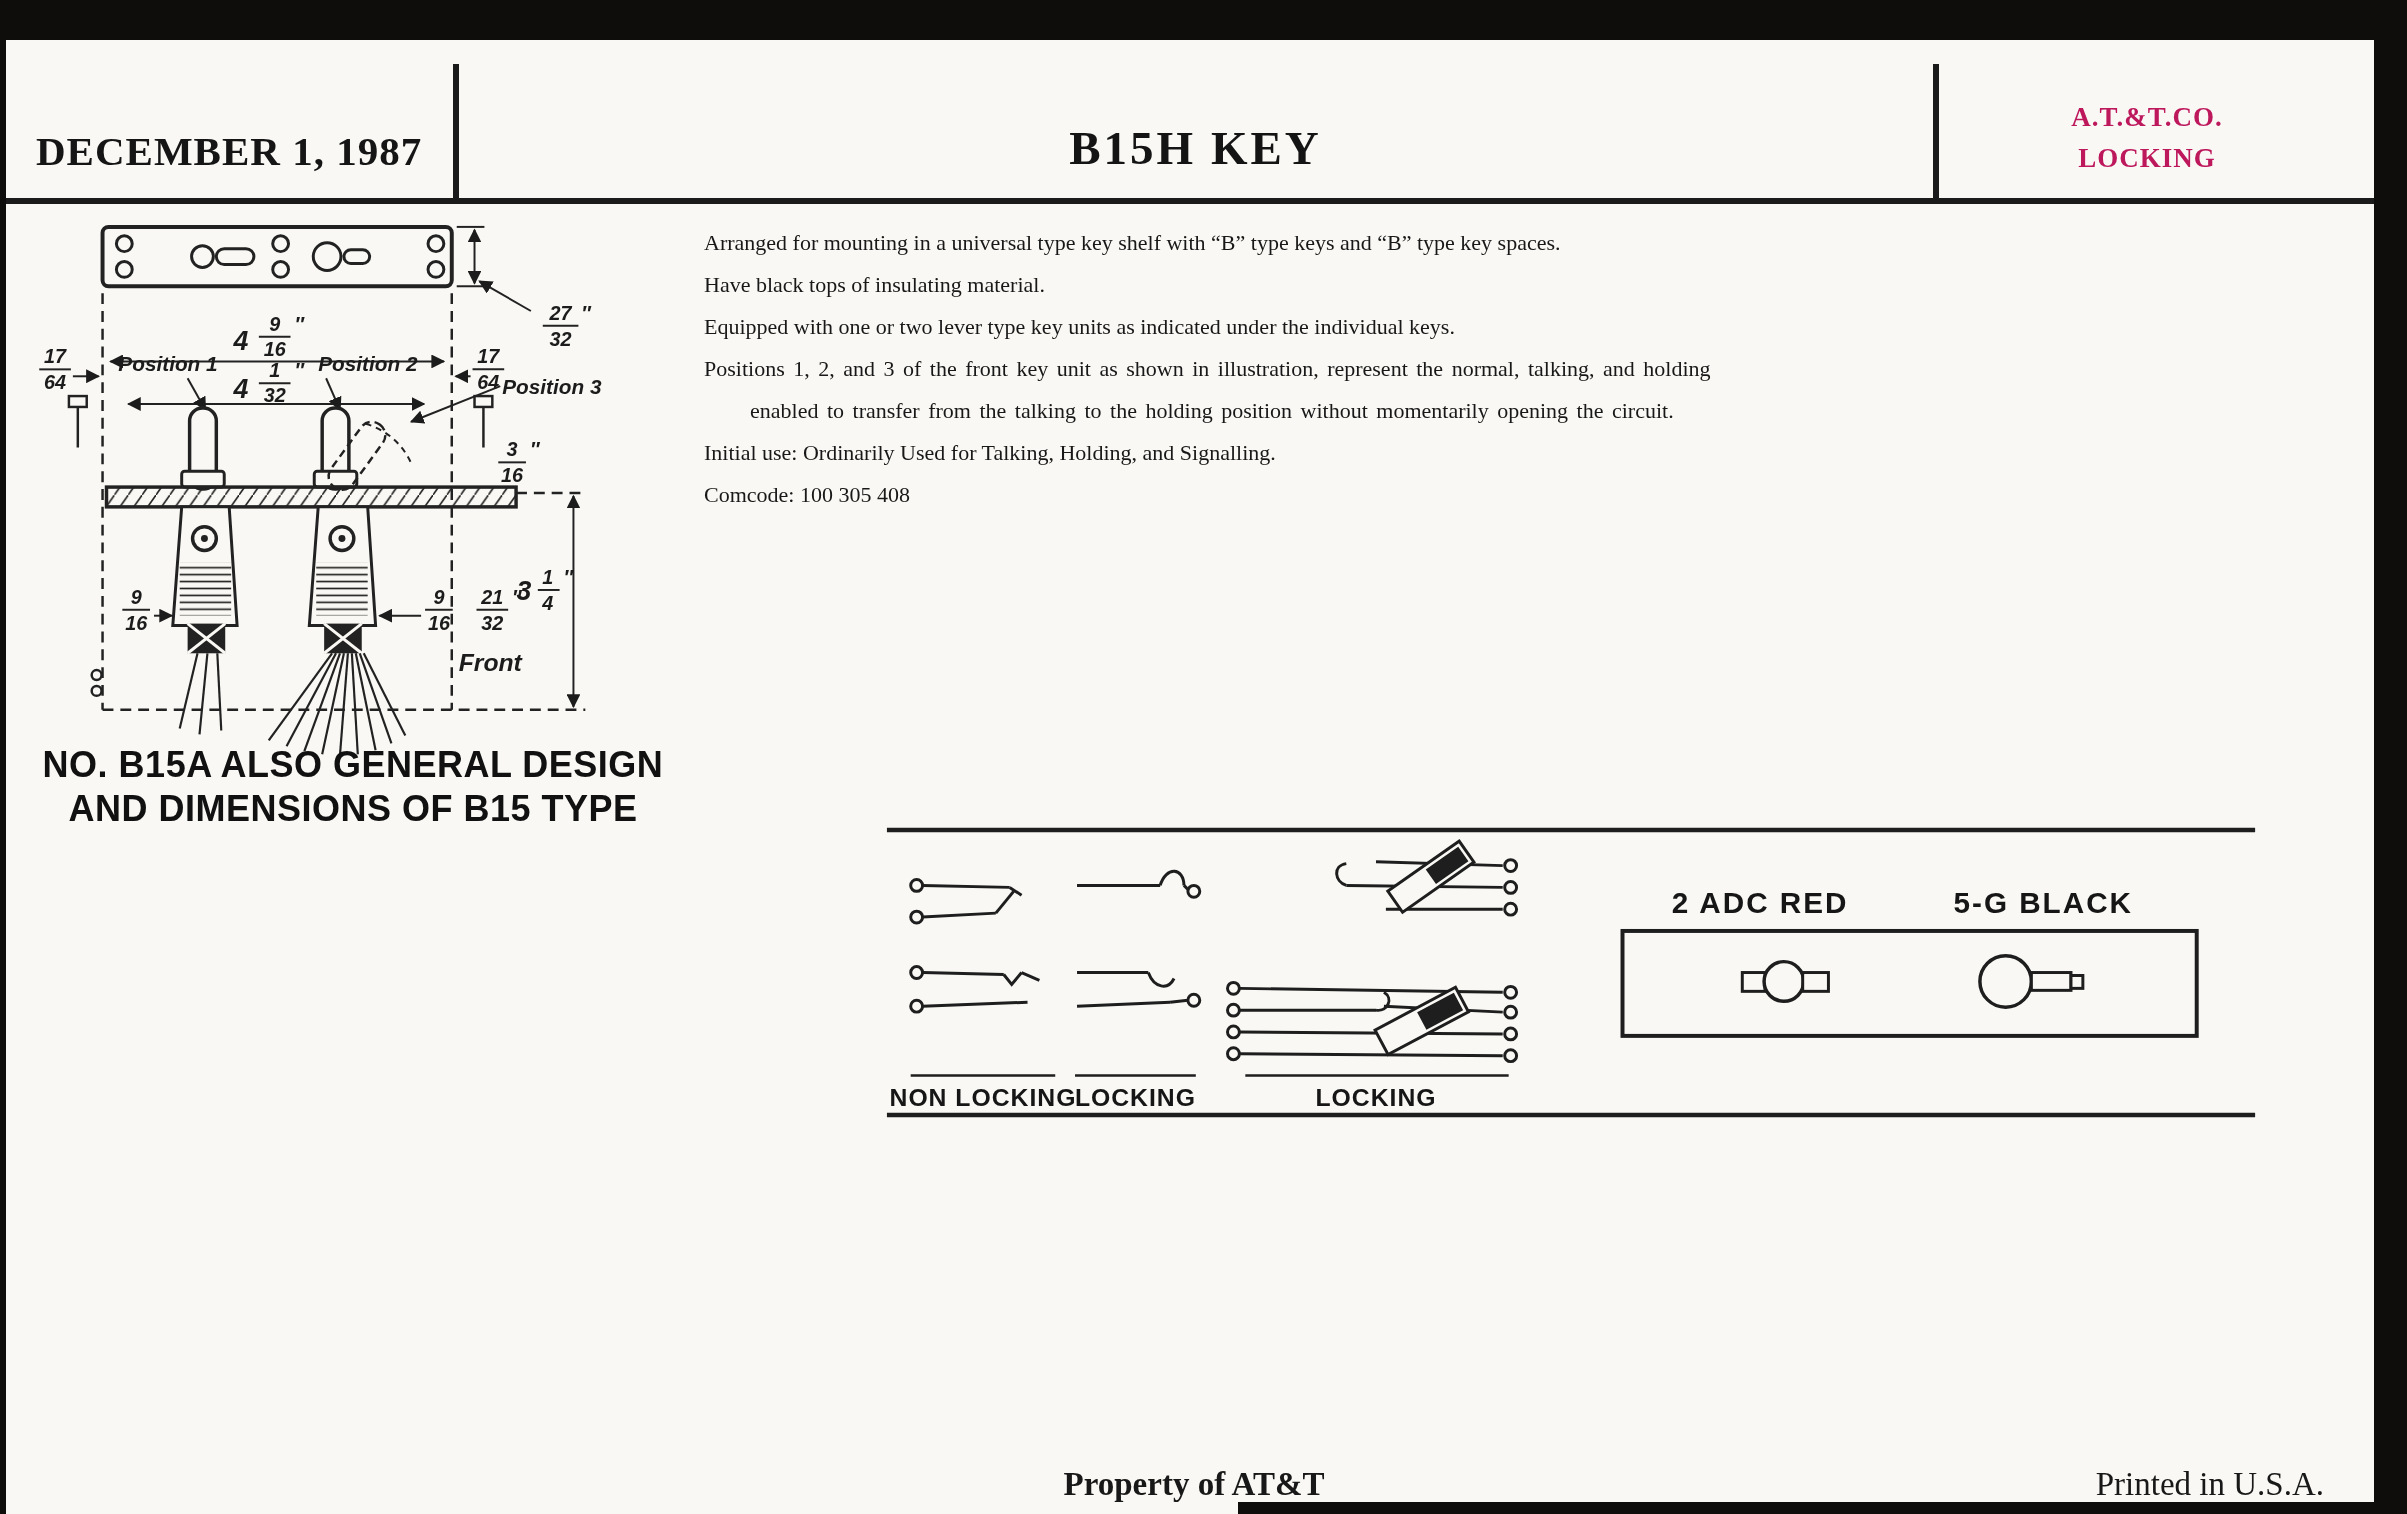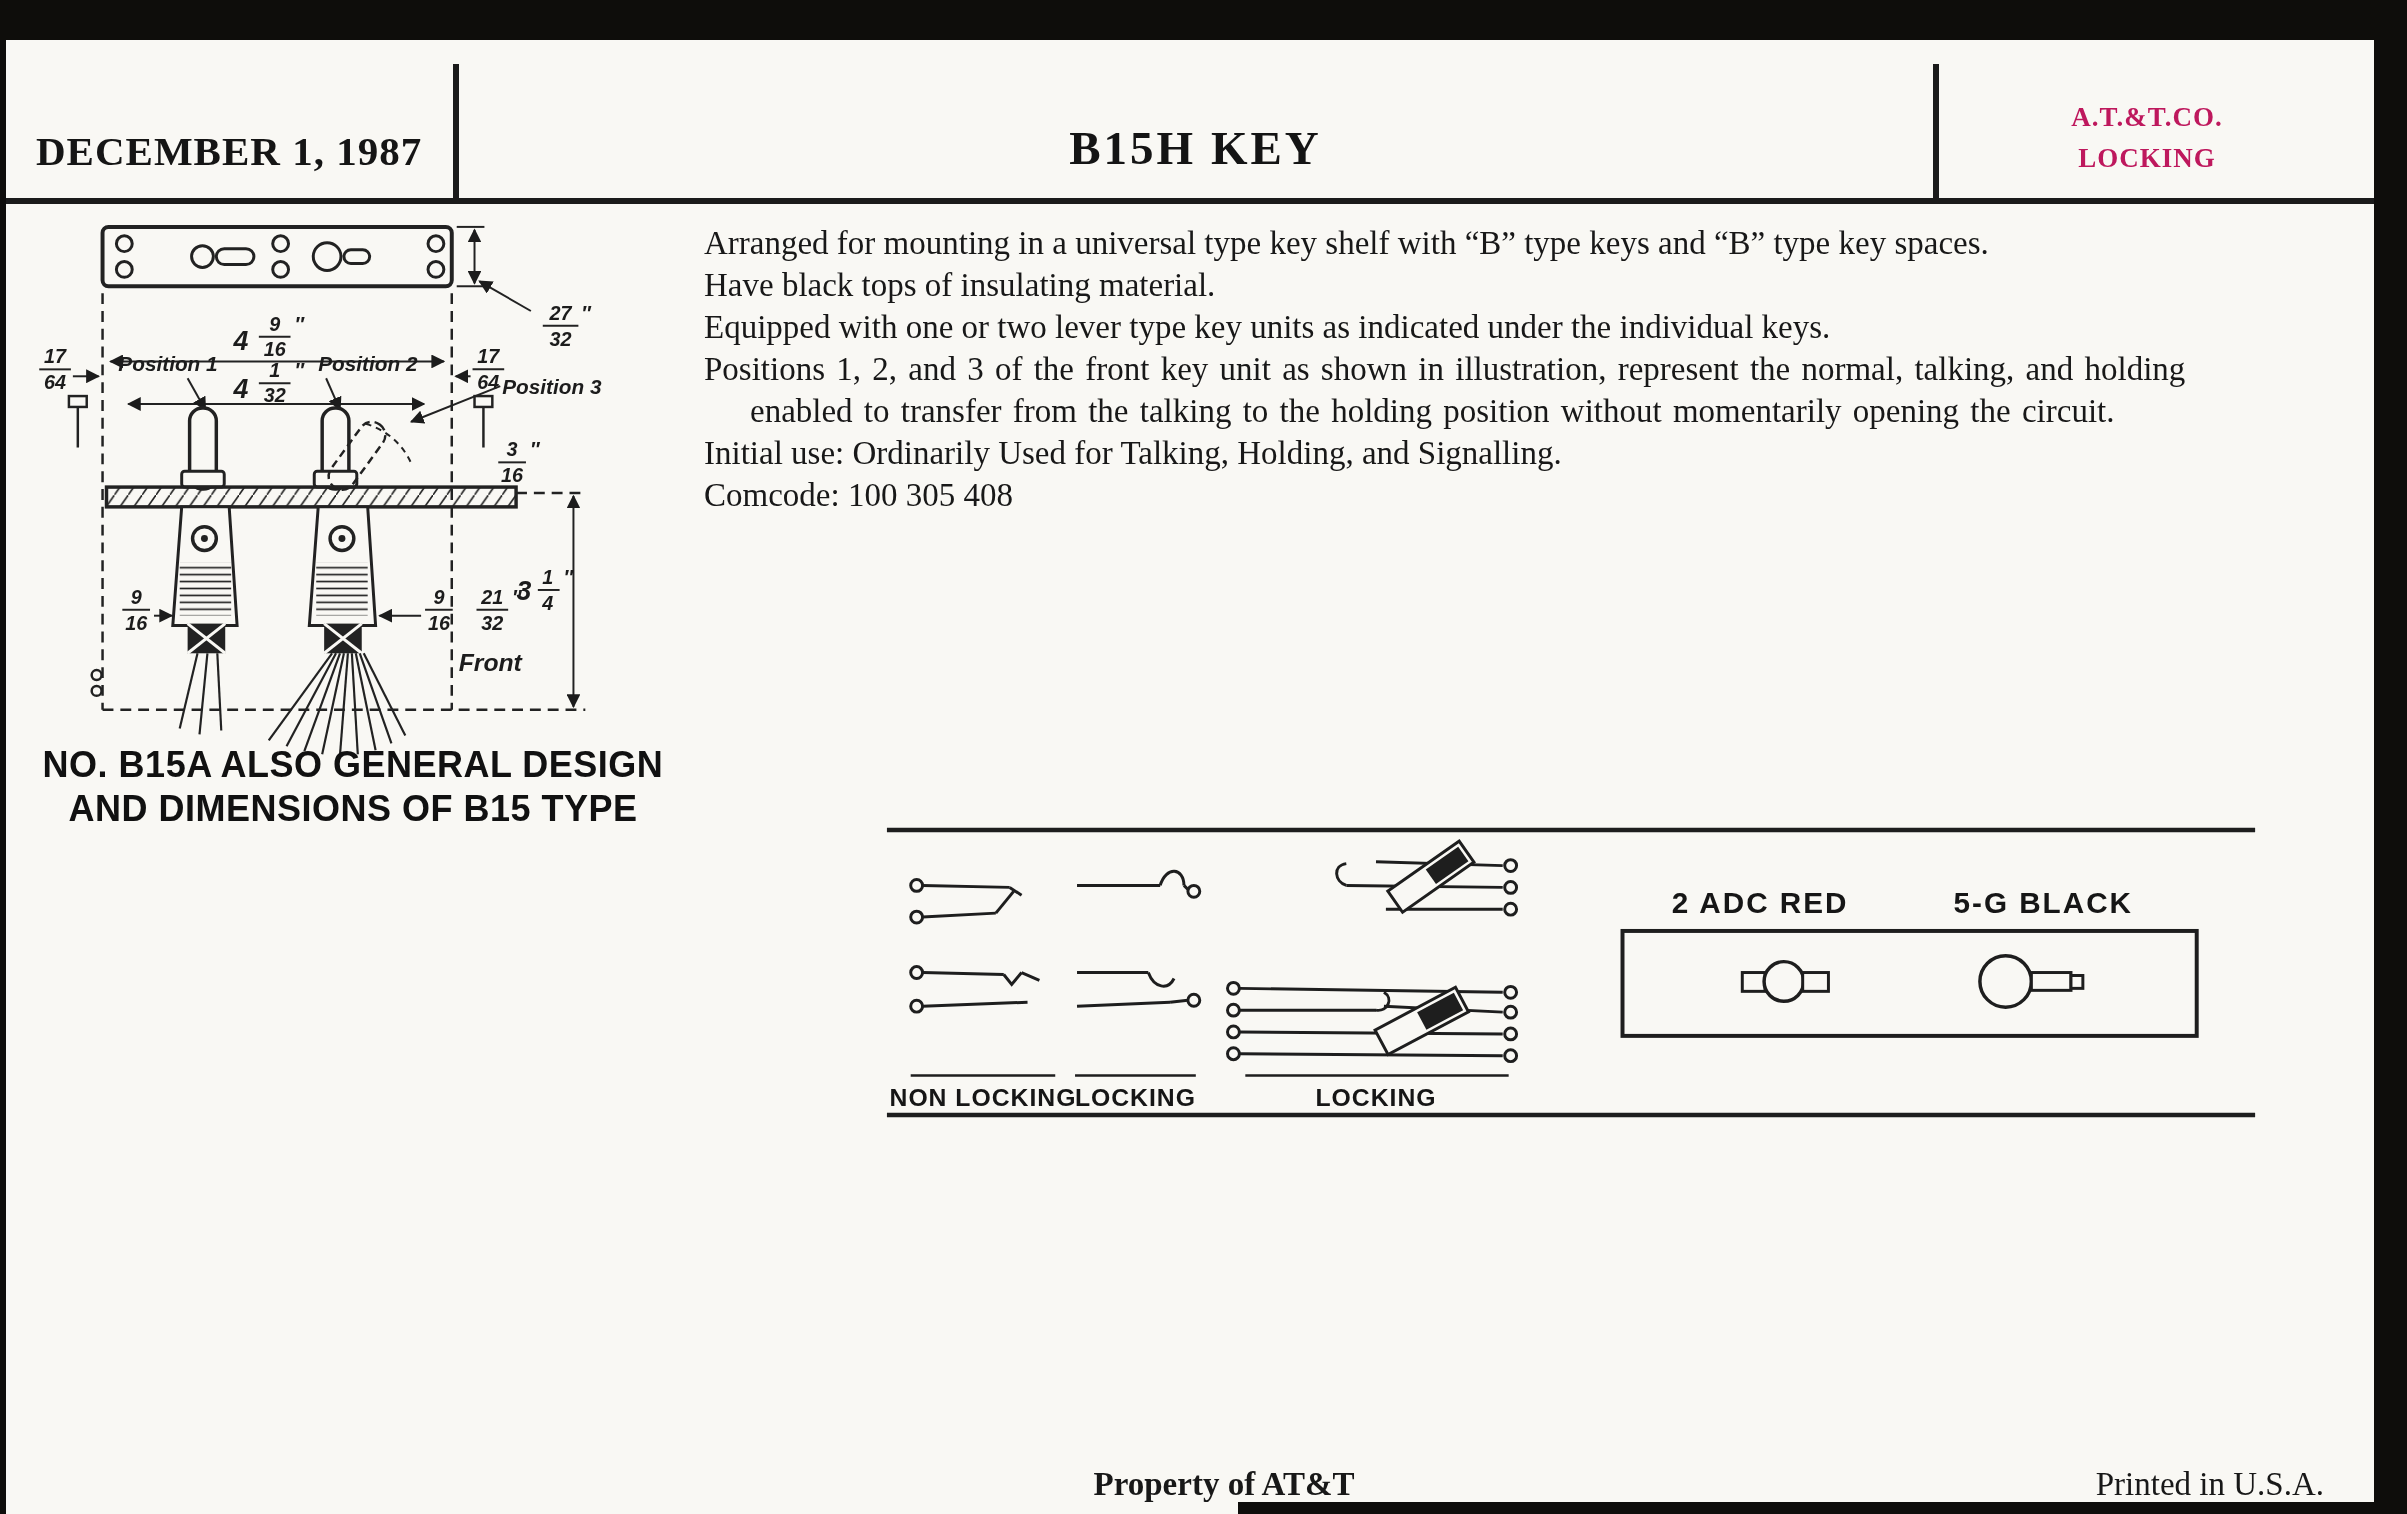--- a/index.html
+++ b/index.html
@@ -14,32 +14,32 @@
   }
   
   .header-date{position:absolute;left:30px;top:87px;font-size:41px;font-weight:700;letter-spacing:1px;color:#151515;white-space:nowrap;}
   .vline{position:absolute;top:24px;width:6px;height:137px;background:#1b1b1b;}
   .vline1{left:447px;}
   .vline2{left:1927px;}
   .header-title{position:absolute;left:455px;width:1469px;top:81px;text-align:center;font-size:47px;font-weight:700;letter-spacing:3px;color:#141414;}
   .header-org{position:absolute;left:1931px;width:420px;top:57px;text-align:center;font-size:27px;font-weight:700;line-height:41px;letter-spacing:1px;color:#be185d;}
   .hrule{position:absolute;left:0;right:0;top:158px;height:6px;background:#1b1b1b;}
   
-  .desc{position:absolute;left:698px;top:182px;font-size:33px;line-height:42px;color:#181818;}
+  .desc{position:absolute;left:698px;top:182px;font-size:22px;line-height:42px;color:#181818;}
   .desc div{white-space:nowrap;}
   .desc .indent{padding-left:46px;}
   .desc .just{word-spacing:3px;}
   
   .key-drawing{position:absolute;left:25px;top:178px;width:614px;height:554px;}
   .caption{position:absolute;left:30px;top:703px;width:634px;text-align:center;
     font-family:"Liberation Sans", sans-serif;font-weight:700;font-size:36px;line-height:44px;letter-spacing:0.5px;color:#111;}
   
   .schematic{position:absolute;left:875px;top:782px;width:1386px;height:307px;}
   
-  .footer-center{position:absolute;left:723px;width:990px;top:1426px;text-align:center;font-weight:700;font-size:33px;color:#181818;}
+  .footer-center{position:absolute;left:693px;width:990px;top:1426px;text-align:center;font-weight:700;font-size:33px;color:#181818;}
   .footer-right{position:absolute;right:50px;top:1426px;font-weight:400;font-size:33px;color:#181818;white-space:nowrap;}
   .bottom-strip{position:absolute;left:1238px;right:0;bottom:0;height:13px;background:#0e0d0b;}
   
   .dim{font:italic 700 20px "Liberation Sans", sans-serif;fill:#1c1c1c;}
   .dimBig{font:italic 700 27px "Liberation Sans", sans-serif;fill:#1c1c1c;}
   .pos{font:italic 700 21px "Liberation Sans", sans-serif;fill:#1c1c1c;}
   .front{font:italic 700 25px "Liberation Sans", sans-serif;fill:#1c1c1c;}
   .schLabel{font:700 25px "Liberation Sans", sans-serif;fill:#161616;letter-spacing:1px;}
   .keyLabel{font:700 30px "Liberation Sans", sans-serif;fill:#161616;letter-spacing:2px;}
 </style>

